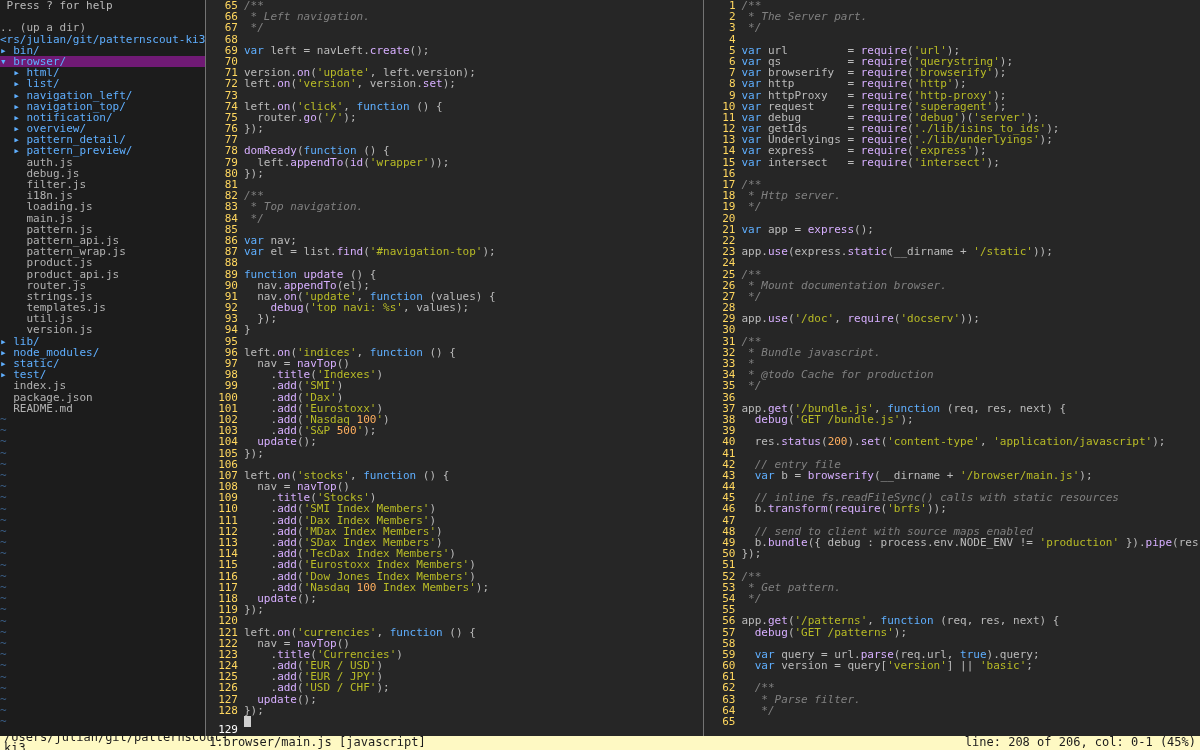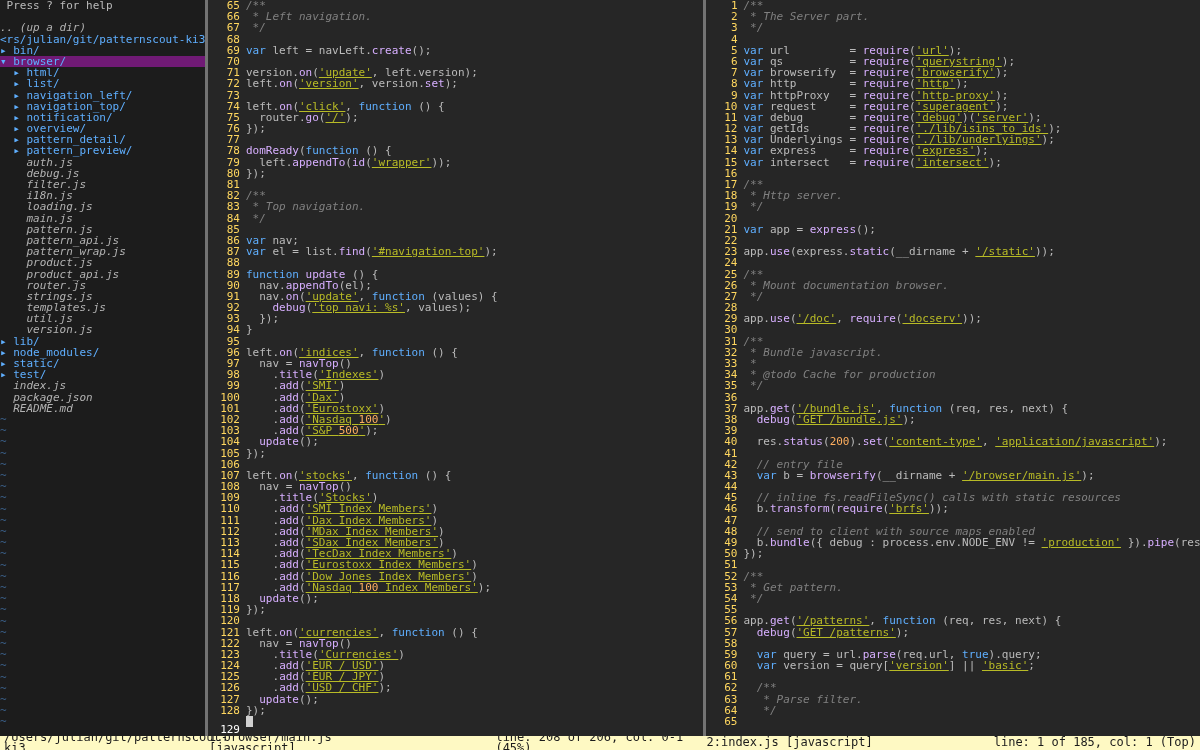--- a/index.html
+++ b/index.html
@@ -41,47 +41,47 @@
   flex:1;
 }
 .tree-line { height:11.2px; }
 .tree-sel {
   background:#701a75;
   color:#d0d0d0;
 }
 .open-tri  { color:#5fafff; }
 .close-tri { color:#5fafff; }
 .dir-name  { color:#5fafff; }
-.file-name { color:#b2b2b2;font-style:italic; }
+.file-name { color:#b2b2b2; }
 .tilde-fill { color:#3a5f87; }
 .code-pane {
   flex:1;
   background:#262626;
   display:flex;
   flex-direction:column;
-  border-left:3px solid #737373;
+  border-left:1px solid #737373;
   justify-content:flex-end;
 }
 .code-body {
   flex:1;
   overflow:hidden;
 }
 .code-line { height:11.2px; display:flex; }
 .lineno {
   width:38px;
   text-align:right;
   padding-right:6px;
   color:#ffd75f;
   flex-shrink:0;
 }
 .lineno.cur { color:#ffffff;margin-top:8px; }
 .src { flex:1; white-space:pre; }
 .c-com  { color:#808080; font-style:italic; }
 .c-key  { color:#5fafff; }
-.c-str  { color:#b8bb26;text-decoration:underline; }
+.c-str  { color:#b8bb26; }
 .c-fun  { color:#d7afff; }
 .c-num  { color:#ffaf5f; }
 .cursor-block {
   display:inline-block;
   width:7px;
   height:11px;
   background:#d0d0d0;
   vertical-align:bottom;
 }
 .status-bar {
@@ -160,19 +160,14 @@
 
   <div class="status-bar">
     <div class="status-tree">
         <span class="sec">/Users/julian/git/patternscout-ki3</span>
       </div>
     <div class="status-code">
       <span class="sec">1:browser/main.js [javascript]</span>
       <span class="grow"></span>
       <span class="sec">line: 208 of 206, col: 0-1 (45%)</span>
     </div>
-    <div class="status-code">
-      <span class="sec">2:index.js [javascript]</span>
-      <span class="grow"></span>
-      <span class="sec">line: 1 of 185, col: 1 (Top)</span>
-    </div>
   </div>
 </div>
 
 </body></html>

